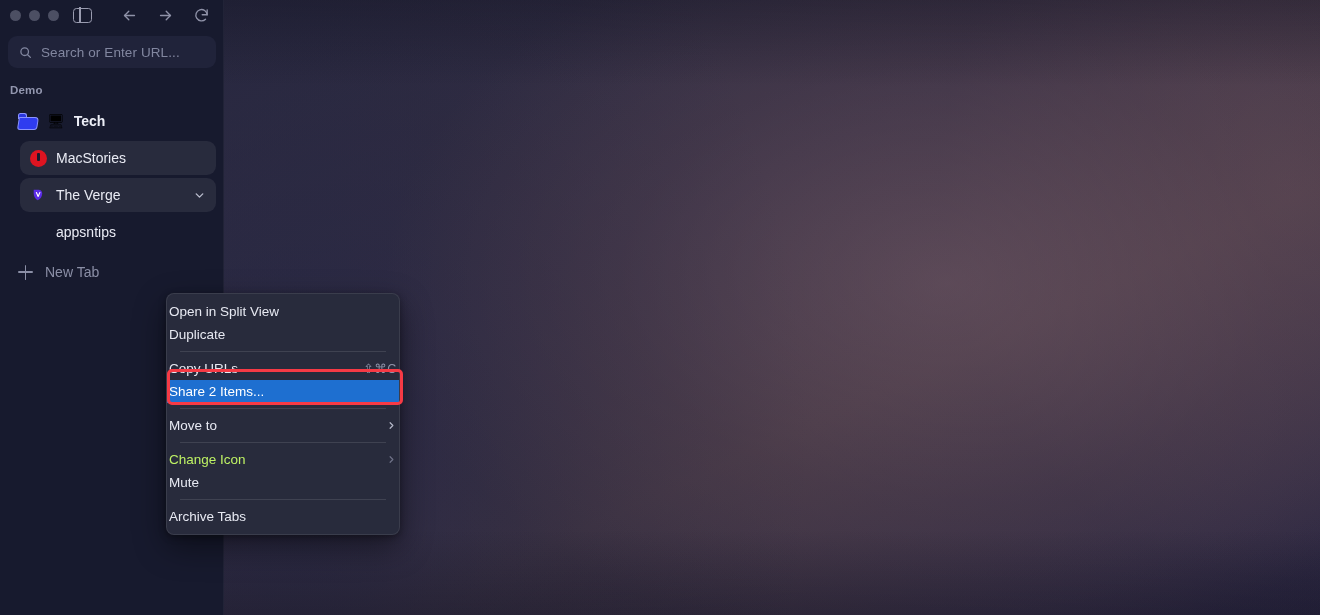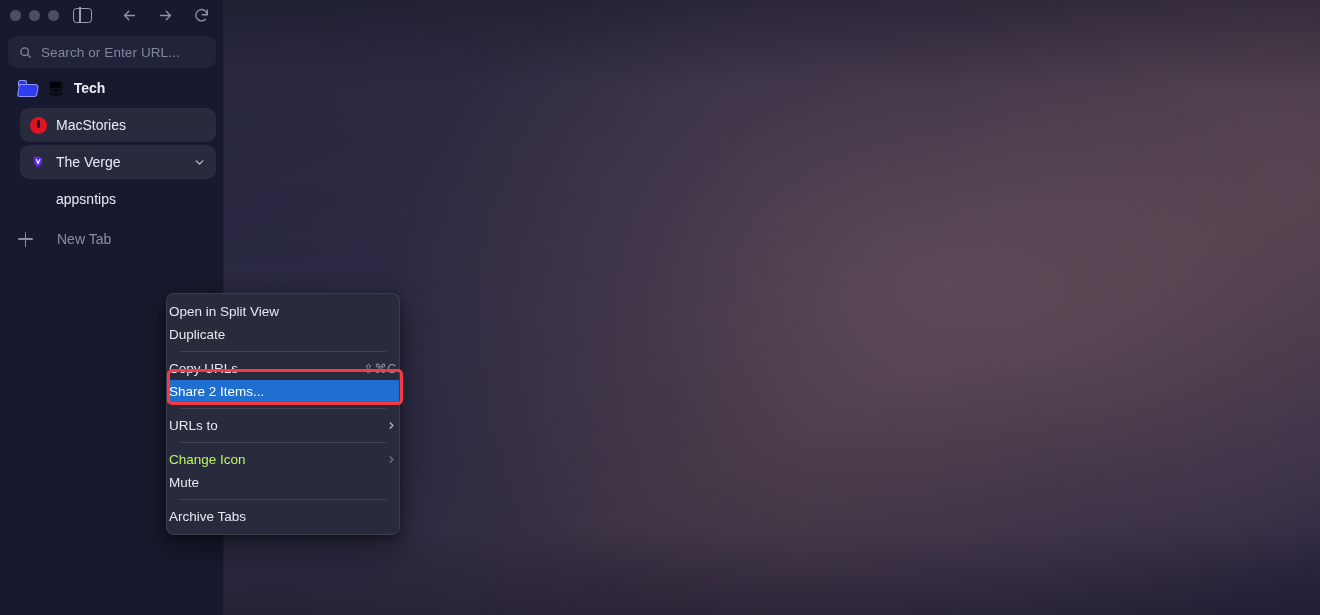--- a/index.html
+++ b/index.html
@@ -122,21 +122,21 @@
   }
   .fav-dot { background:transparent; }
   .fav-verge { background:transparent; border-radius:0; display:flex; align-items:center; justify-content:center; }
   .fav-verge svg { width:16px; height:16px; display:block; }
 
   .row-chevron {
     margin-left:auto; width:13px; height:13px; color:#b9bccd;
   }
   .row-chevron svg{ width:13px; height:13px; display:block; }
 
-  .newtab { height:34px; margin:6px 8px; display:flex; align-items:center; gap:24px; padding:0 10px; }
+  .newtab { height:34px; margin:6px 8px; display:flex; align-items:center; gap:12px; padding:0 10px; }
   .plus { width:15px; height:15px; position:relative; flex:0 0 15px; }
   .plus:before, .plus:after {
     content:""; position:absolute; background:#8b8fa6; border-radius:1px;
   }
   .plus:before { left:0; top:6.7px; width:15px; height:1.7px; }
   .plus:after  { top:0; left:6.7px; height:15px; width:1.7px; }
   .newtab-label { font-size:14px; color:#8b8fa6; }
 
   
   .content {
@@ -236,20 +236,21 @@
         <span class="search-icon">
           <svg viewBox="0 0 24 24" fill="none" stroke="currentColor" stroke-width="2.4" stroke-linecap="round">
             <circle cx="10.5" cy="10.5" r="7"></circle>
               <path d="M16 16l5 5"></path>
           </svg>
         </span>
         <span class="search-ph">Search or Enter URL...</span>
       </div>
     </div>
 
+    <div class="group-label">Demo</div>
 
 
     <div class="row">
       <span class="ico">
         <span class="folder-open">
             <b></b>
             <i></i>
           </span>
       </span>
       <span class="emoji">🖥</span>
@@ -307,21 +308,21 @@
       <span class="mi-short">⇧⌘C</span>
     </div>
 
     <div class="mi highlight">
       <span class="mi-label">Share 2 Items...</span>
     </div>
 
     <div class="sep"></div>
 
     <div class="mi">
-      <span class="mi-label">URLs to</span>
+      <span class="mi-label">Move to</span>
       <span class="mi-arrow">
         <svg viewBox="0 0 24 24" fill="none" stroke="currentColor" stroke-width="2.6" stroke-linecap="round" stroke-linejoin="round">
             <path d="M9 6l6 6-6 6"></path>
           </svg>
       </span>
     </div>
 
 
     <div class="sep"></div>
 

